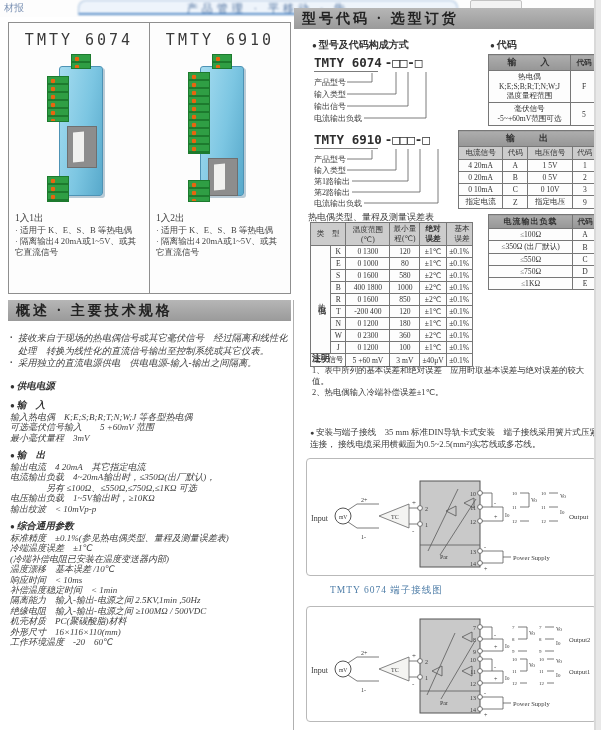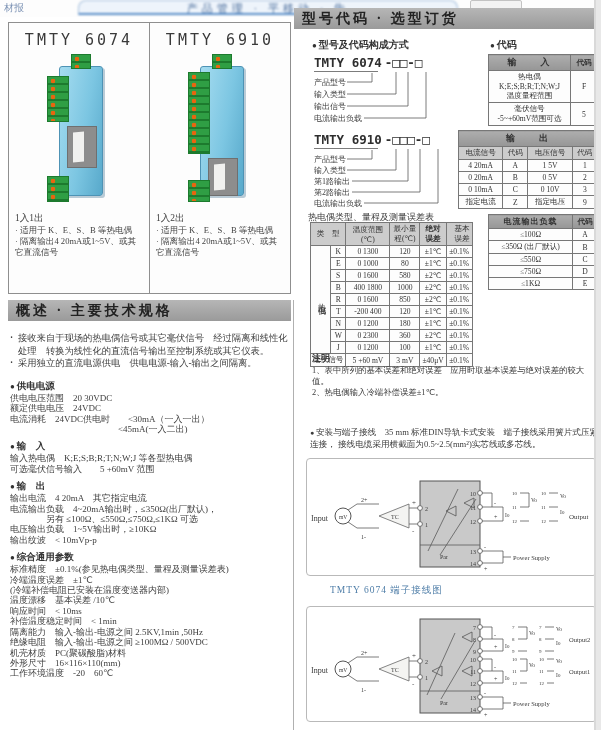--- a/index.html
+++ b/index.html
@@ -44,21 +44,21 @@
             background-image:radial-gradient(circle at 5px 4px,#e8650f 2px,rgba(0,0,0,0) 2.6px),
                              linear-gradient(#2f9e44 70%,#1d7a2e 72%);
             background-size:100% 8px; }
   .d-screen { position:absolute; left:28px; top:72px; width:30px; height:42px; background:#8d8d8d; border:1px solid #6f6f6f; }
   .d-screen i { position:absolute; left:5px; top:5px; width:11px; height:30px; background:#f1f1ef; display:block; transform:skewY(-6deg); }
   .pio { font-size:9.5px; color:#3d3d3d; margin-top:10px; }
   .pfeat { font-size:8.6px; line-height:11px; color:#454545; }
   .pfeat::before { content:"· "; }
 
   
-  .overview-body { position:absolute; left:10px; top:332px; width:283px; }
+  .overview-body { position:absolute; left:10px; top:332px; width:283px;font-style:italic; }
   .ov-bullet { font-size:9.3px; line-height:12.6px; color:#3d3d3d; text-indent:0; padding-left:8px; position:relative; }
   .ov-bullet::before { content:"·"; position:absolute; left:0; font-weight:bold; }
 
   
   .subhead { position:absolute; font-size:10px; font-weight:bold; color:#333; }
   .subhead::before { content:"● "; font-size:8px; }
   svg text { fill:#3c3c3c; }
   .mc { font-family:"DejaVu Sans Mono",monospace; font-size:12.5px; font-weight:bold; fill:#2e2e2e; }
   .lbl8 { font-size:8px; }
   line, polyline { stroke:#5a5a5a; stroke-width:0.8; fill:none; }
@@ -139,32 +139,27 @@
 
   <div class="bar" style="left:8px; top:300px; width:283px;">概述 · 主要技术规格</div>
   <div class="overview-body">
     <div style="margin-bottom:10px;">
 
     <div class="ov-bullet">接收来自于现场的热电偶信号或其它毫伏信号　经过隔离和线性化处理　转换为线性化的直流信号输出至控制系统或其它仪表。</div>
         <div class="ov-bullet">采用独立的直流电源供电　供电电源-输入-输出之间隔离。</div>
       </div>
     <div>
       <div class="bullet-title">供电电源</div>
-      <div>
-          <div class="spec-line">供电电压范围　20 30VDC</div>
-          <div class="spec-line">额定供电电压　24VDC</div>
-          <div class="spec-line">电流消耗　24VDC供电时　　&lt;30mA（一入一出）</div>
-          <div class="spec-line">　　　　　　　　　　　　&lt;45mA(一入二出)</div>
-        </div>
     </div>
     <div>
       <div class="bullet-title">输　入</div>
       <div>
           <div class="spec-line">输入热电偶　K;E;S;B;R;T;N;W;J 等各型热电偶</div>
           <div class="spec-line">可选毫伏信号输入　　5 +60mV 范围</div>
+          <div class="spec-line">最小毫伏量程　3mV</div>
         </div>
     </div>
     <div>
       <div class="bullet-title">输　出</div>
       <div>
           <div class="spec-line">输出电流　4 20mA　其它指定电流</div>
           <div class="spec-line">电流输出负载　4~20mA输出时，≤350Ω(出厂默认)，</div>
           <div class="spec-line">　　　　另有 ≤100Ω、≤550Ω,≤750Ω,≤1KΩ 可选</div>
           <div class="spec-line">电压输出负载　1~5V输出时，≥10KΩ</div>
           <div class="spec-line">输出纹波　&lt; 10mVp-p</div>

